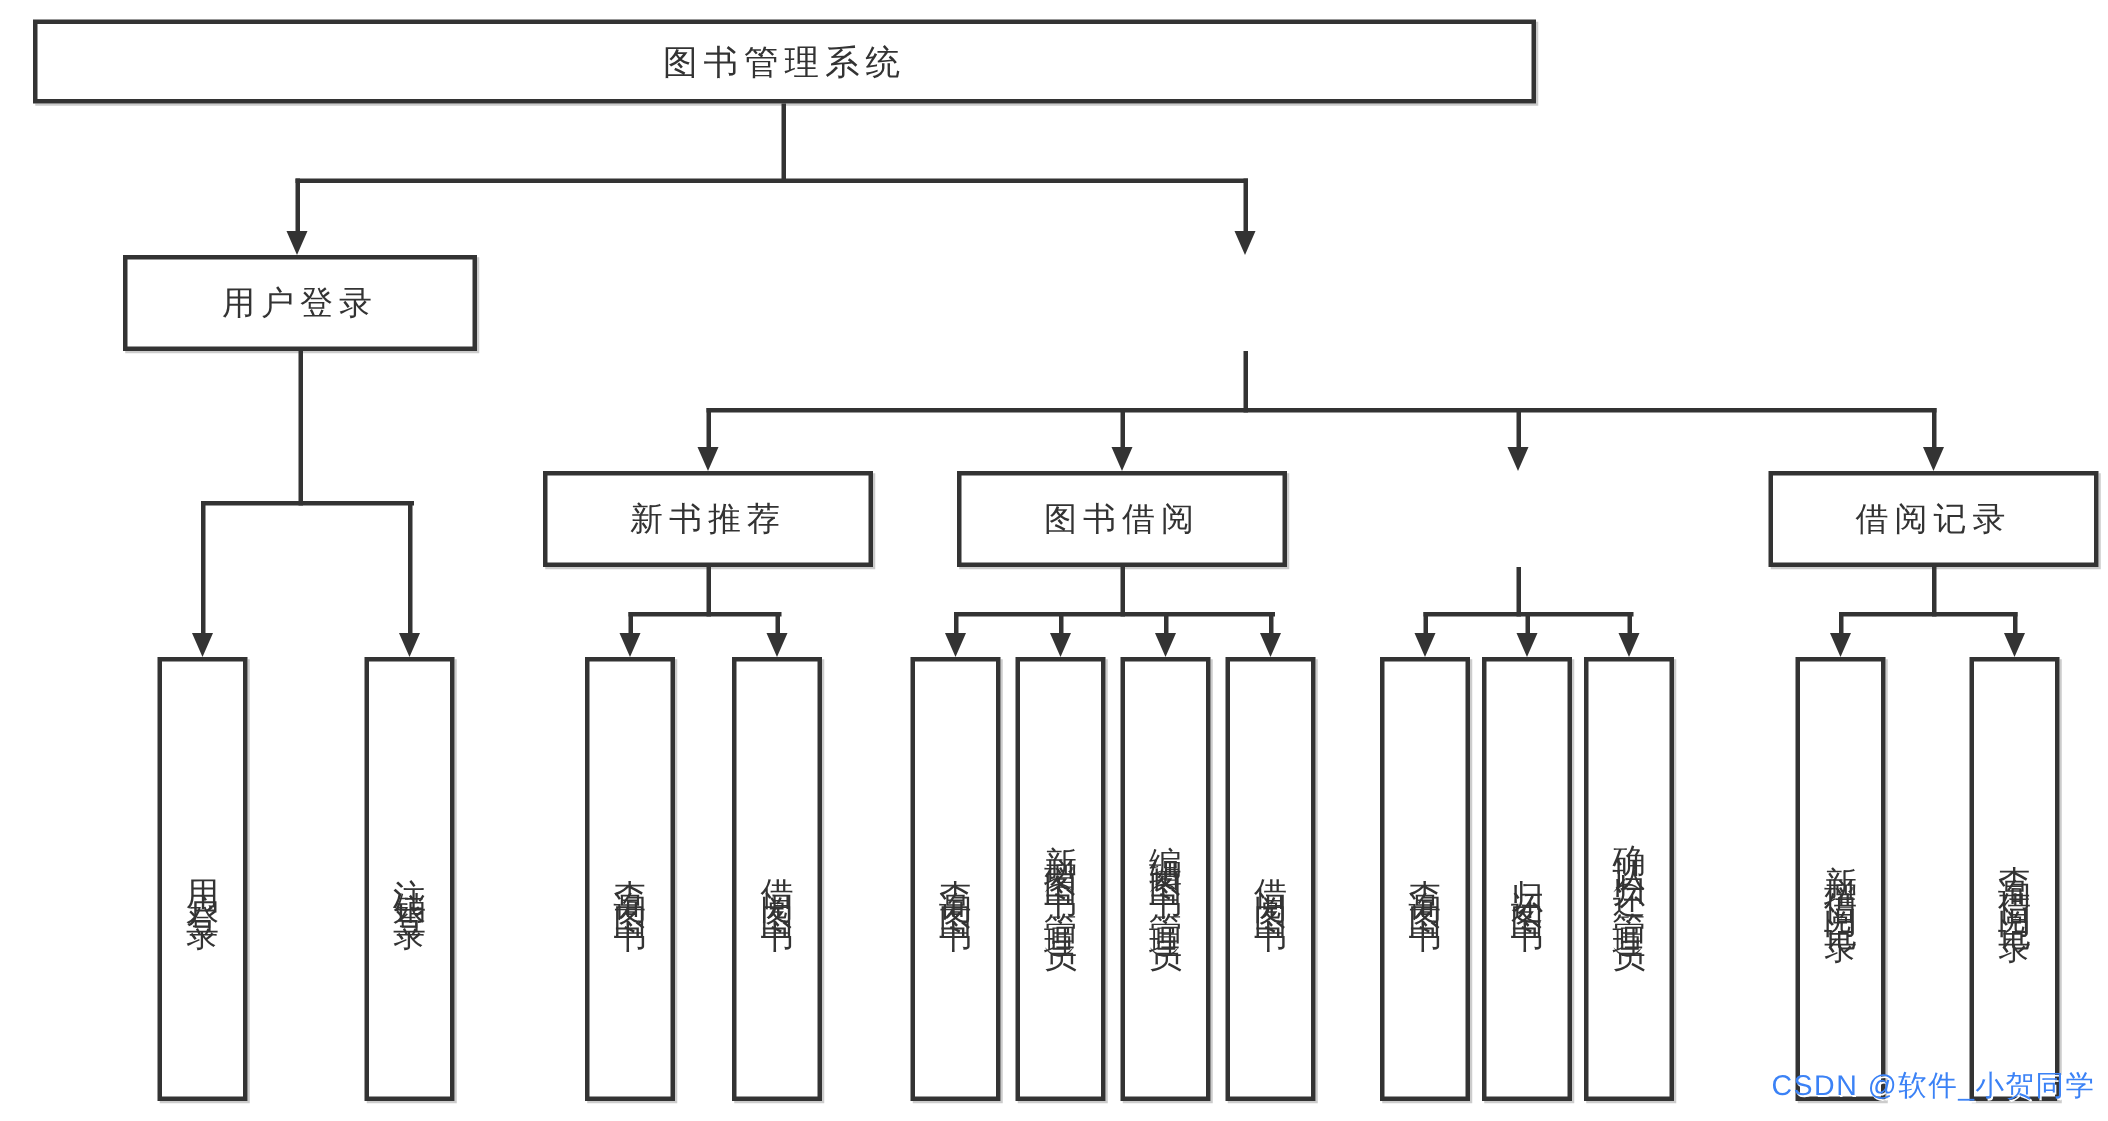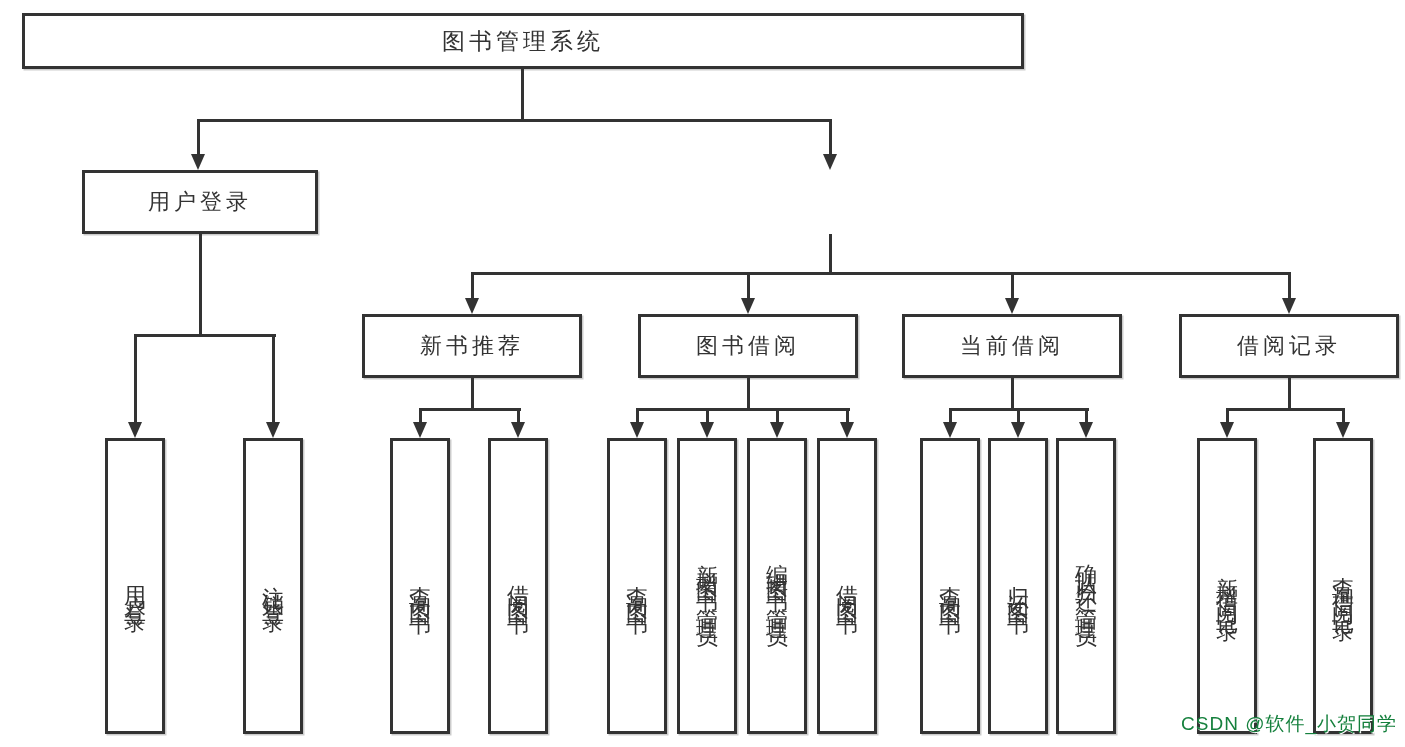--- a/index.html
+++ b/index.html
@@ -47,38 +47,37 @@
     border-left: 7px solid transparent;
     border-right: 7px solid transparent;
     border-top: 16px solid #333333;
   }
   
   .watermark {
     position: absolute;
     right: 8px;
     bottom: 10px;
     font-size: 19px;
-    color: #15803d;
+    color: #3b82f6;
     letter-spacing: 1px;
     text-shadow: 1px 1px 0 #ffffff;
     white-space: nowrap;
   }
 </style>
 </head>
 <body>
 
 <div class="canvas">
 
   <div class="box root-box" style="left:22px; top:13px; width:1002px; height:56px;">图书管理系统</div>
 
   <div class="box hbox" style="left:82px; top:170px; width:236px; height:64px;">用户登录</div>
 
   <div class="box hbox" style="left:638px; top:314px; width:220px; height:64px;">图书借阅</div>
   <div class="box hbox" style="left:362px; top:314px; width:220px; height:64px;">新书推荐</div>
-  <div class="box hbox" style="left:902px; top:314px; width:220px; height:64px;">当前借阅</div>
   <div class="box hbox" style="left:1179px; top:314px; width:220px; height:64px;">借阅记录</div>
 
   <div class="box vbox" style="left:105px;  top:438px; width:60px; height:296px;">用户登录</div>
   <div class="box vbox" style="left:243px;  top:438px; width:60px; height:296px;">注销登录</div>
 
   <div class="box vbox" style="left:390px;  top:438px; width:60px; height:296px;">查询图书</div>
   <div class="box vbox" style="left:488px;  top:438px; width:60px; height:296px;">借阅图书</div>
 
   <div class="box vbox" style="left:607px;  top:438px; width:60px; height:296px;">查询图书</div>
   <div class="box vbox" style="left:677px;  top:438px; width:60px; height:296px;">新增图书（管理员）</div>

